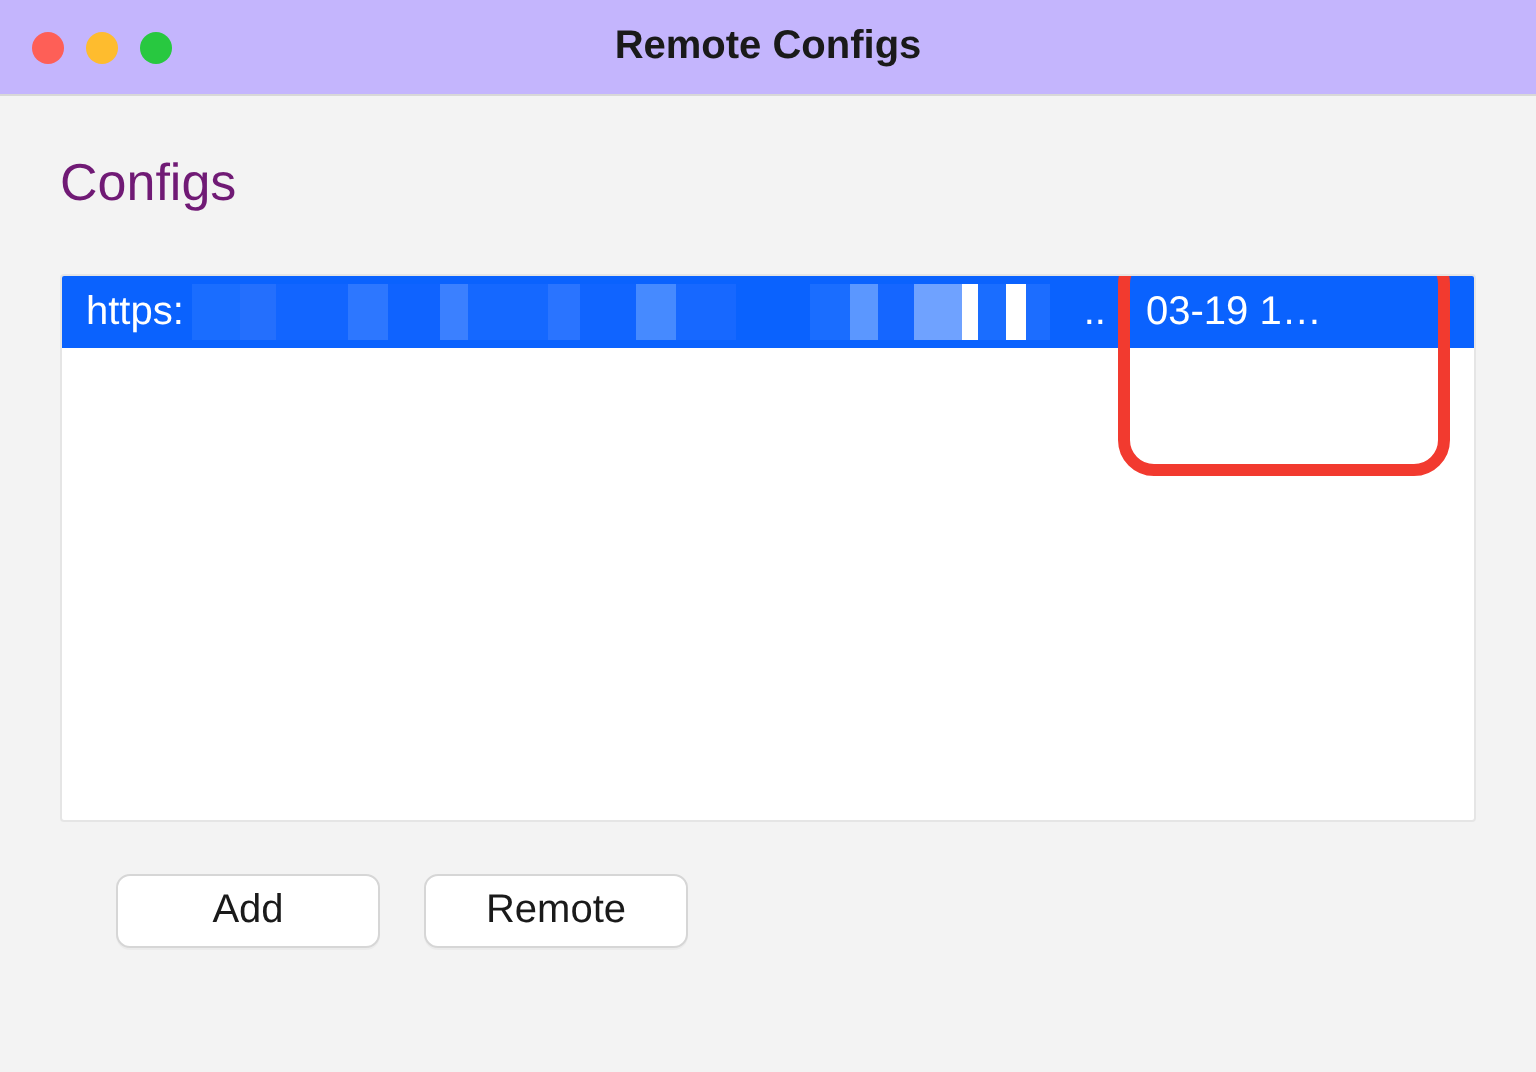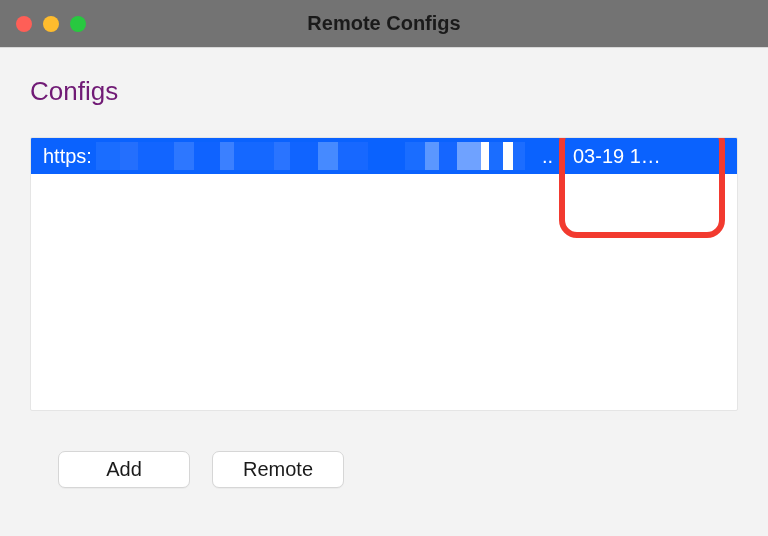--- a/index.html
+++ b/index.html
@@ -9,21 +9,21 @@
     }
     body {
       font-family: -apple-system, BlinkMacSystemFont, "Segoe UI", Helvetica, Arial, sans-serif;
       background: #f3f3f3;
       width: 768px;
       height: 536px;
       overflow: hidden;
     }
     .titlebar {
       height: 48px;
-      background: #737373;
+      background: #c4b5fd;
       display: flex;
       align-items: center;
       padding: 0 16px;
       border-bottom: 1px solid #d8d8d8;
       position: relative;
     }
     .traffic-lights {
       display: flex;
       gap: 11px;
       position: absolute;
@@ -144,21 +144,21 @@
     .td-update { width: 170px; }
     .annotation-box {
       position: absolute;
       border: 6px solid #f23a2f;
       border-radius: 18px;
       pointer-events: none;
     }
     .buttons-row {
       display: flex;
       gap: 22px;
-      margin-top: 40px;
+      margin-top: 26px;
       padding-left: 28px;
     }
     .btn {
       background: #ffffff;
       border: 1px solid #d6d6d6;
       border-radius: 7px;
       font-size: 20px;
       color: #1a1a1a;
       padding: 6px 0;
       width: 132px;

